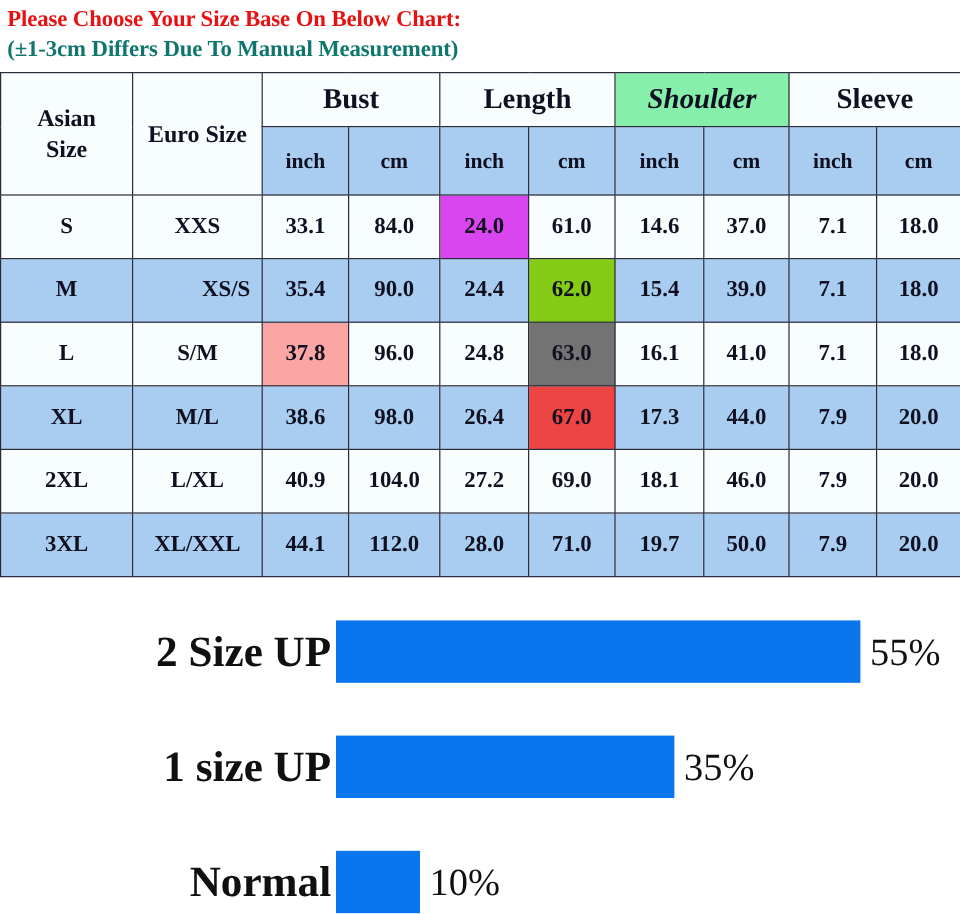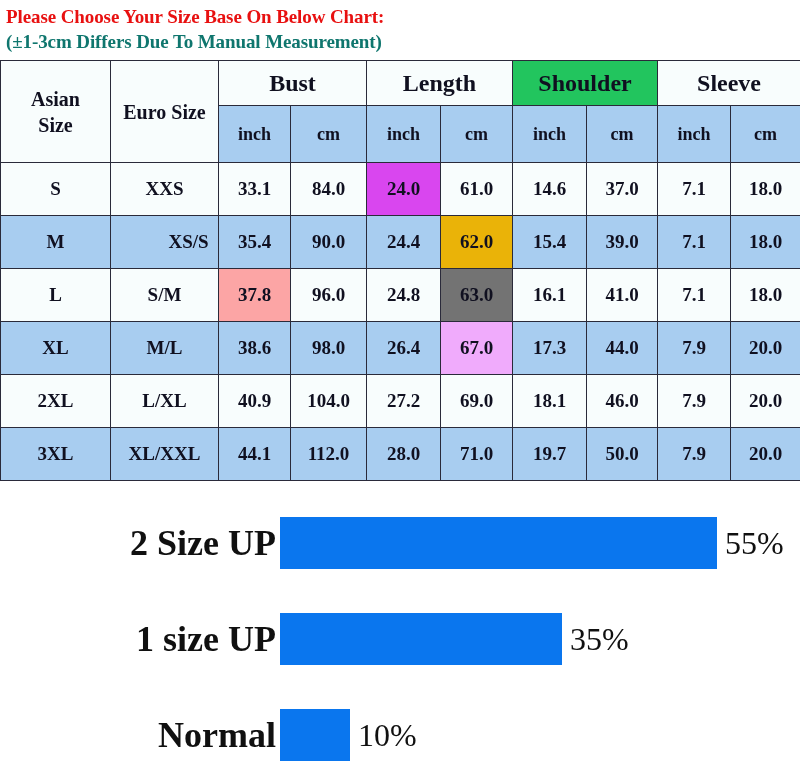--- a/index.html
+++ b/index.html
@@ -148,21 +148,21 @@
     </colgroup>
     <thead>
       <tr>
         <th class="corner-head" rowspan="2" style="background: rgb(248, 253, 253);">
           <span>Asian</span><br>
           <span>Size</span>
         </th>
         <th class="corner-head" rowspan="2" style="background: rgb(248, 253, 253);">Euro Size</th>
         <th class="grp-head" colspan="2" style="background: rgb(248, 253, 253);">Bust</th>
         <th class="grp-head" colspan="2" style="background: rgb(248, 253, 253);">Length</th>
-        <th class="grp-head" colspan="2" style="background: #22c55e;">Shoulder</th>
+        <th class="grp-head" colspan="2" style="background: #86efac; font-style: italic;">Shoulder</th>
         <th class="grp-head" colspan="2" style="background: rgb(248, 253, 253);">Sleeve</th>
       </tr>
       <tr>
         <th class="unit-head" style="background: rgb(168, 205, 240);">inch</th>
         <th class="unit-head" style="background: rgb(168, 205, 240);">cm</th>
         <th class="unit-head" style="background: rgb(168, 205, 240);">inch</th>
         <th class="unit-head" style="background: rgb(168, 205, 240);">cm</th>
         <th class="unit-head" style="background: rgb(168, 205, 240);">inch</th>
         <th class="unit-head" style="background: rgb(168, 205, 240);">cm</th>
         <th class="unit-head" style="background: rgb(168, 205, 240);">inch</th>
@@ -181,21 +181,21 @@
         <td style="background: rgb(248, 253, 253);">37.0</td>
         <td style="background: rgb(248, 253, 253);">7.1</td>
         <td style="background: rgb(248, 253, 253);">18.0</td>
       </tr>
       <tr class="row-blue">
         <td class="size-label" style="background: rgb(168, 205, 240);">M</td>
         <td class="euro-label" style="background: rgb(168, 205, 240); padding-left: 48px;">XS/S</td>
         <td style="background: rgb(168, 205, 240);">35.4</td>
         <td style="background: rgb(168, 205, 240);">90.0</td>
         <td style="background: rgb(168, 205, 240);">24.4</td>
-        <td style="background: #eab308; margin-top: 32px;">62.0</td>
+        <td style="background: #84cc16; margin-top: 32px;">62.0</td>
         <td style="background: rgb(168, 205, 240);">15.4</td>
         <td style="background: rgb(168, 205, 240);">39.0</td>
         <td style="background: rgb(168, 205, 240);">7.1</td>
         <td style="background: rgb(168, 205, 240);">18.0</td>
       </tr>
       <tr class="row-white">
         <td class="size-label" style="background: rgb(248, 253, 253);">L</td>
         <td class="euro-label" style="background: rgb(248, 253, 253);">S/M</td>
         <td style="background: #fca5a5;">37.8</td>
         <td style="background: rgb(248, 253, 253);">96.0</td>
@@ -205,21 +205,21 @@
         <td style="background: rgb(248, 253, 253);">41.0</td>
         <td style="background: rgb(248, 253, 253);">7.1</td>
         <td style="background: rgb(248, 253, 253);">18.0</td>
       </tr>
       <tr class="row-blue">
         <td class="size-label" style="background: rgb(168, 205, 240);">XL</td>
         <td class="euro-label" style="background: rgb(168, 205, 240);">M/L</td>
         <td style="background: rgb(168, 205, 240);">38.6</td>
         <td style="background: rgb(168, 205, 240);">98.0</td>
         <td style="background: rgb(168, 205, 240);">26.4</td>
-        <td style="background: #f0abfc; margin-left: 11px;">67.0</td>
+        <td style="background: #ef4444; margin-left: 11px;">67.0</td>
         <td style="background: rgb(168, 205, 240);">17.3</td>
         <td style="background: rgb(168, 205, 240);">44.0</td>
         <td style="background: rgb(168, 205, 240);">7.9</td>
         <td style="background: rgb(168, 205, 240);">20.0</td>
       </tr>
       <tr class="row-white">
         <td class="size-label" style="background: rgb(248, 253, 253);">2XL</td>
         <td class="euro-label" style="background: rgb(248, 253, 253);">L/XL</td>
         <td style="background: rgb(248, 253, 253);">40.9</td>
         <td style="background: rgb(248, 253, 253);">104.0</td>

